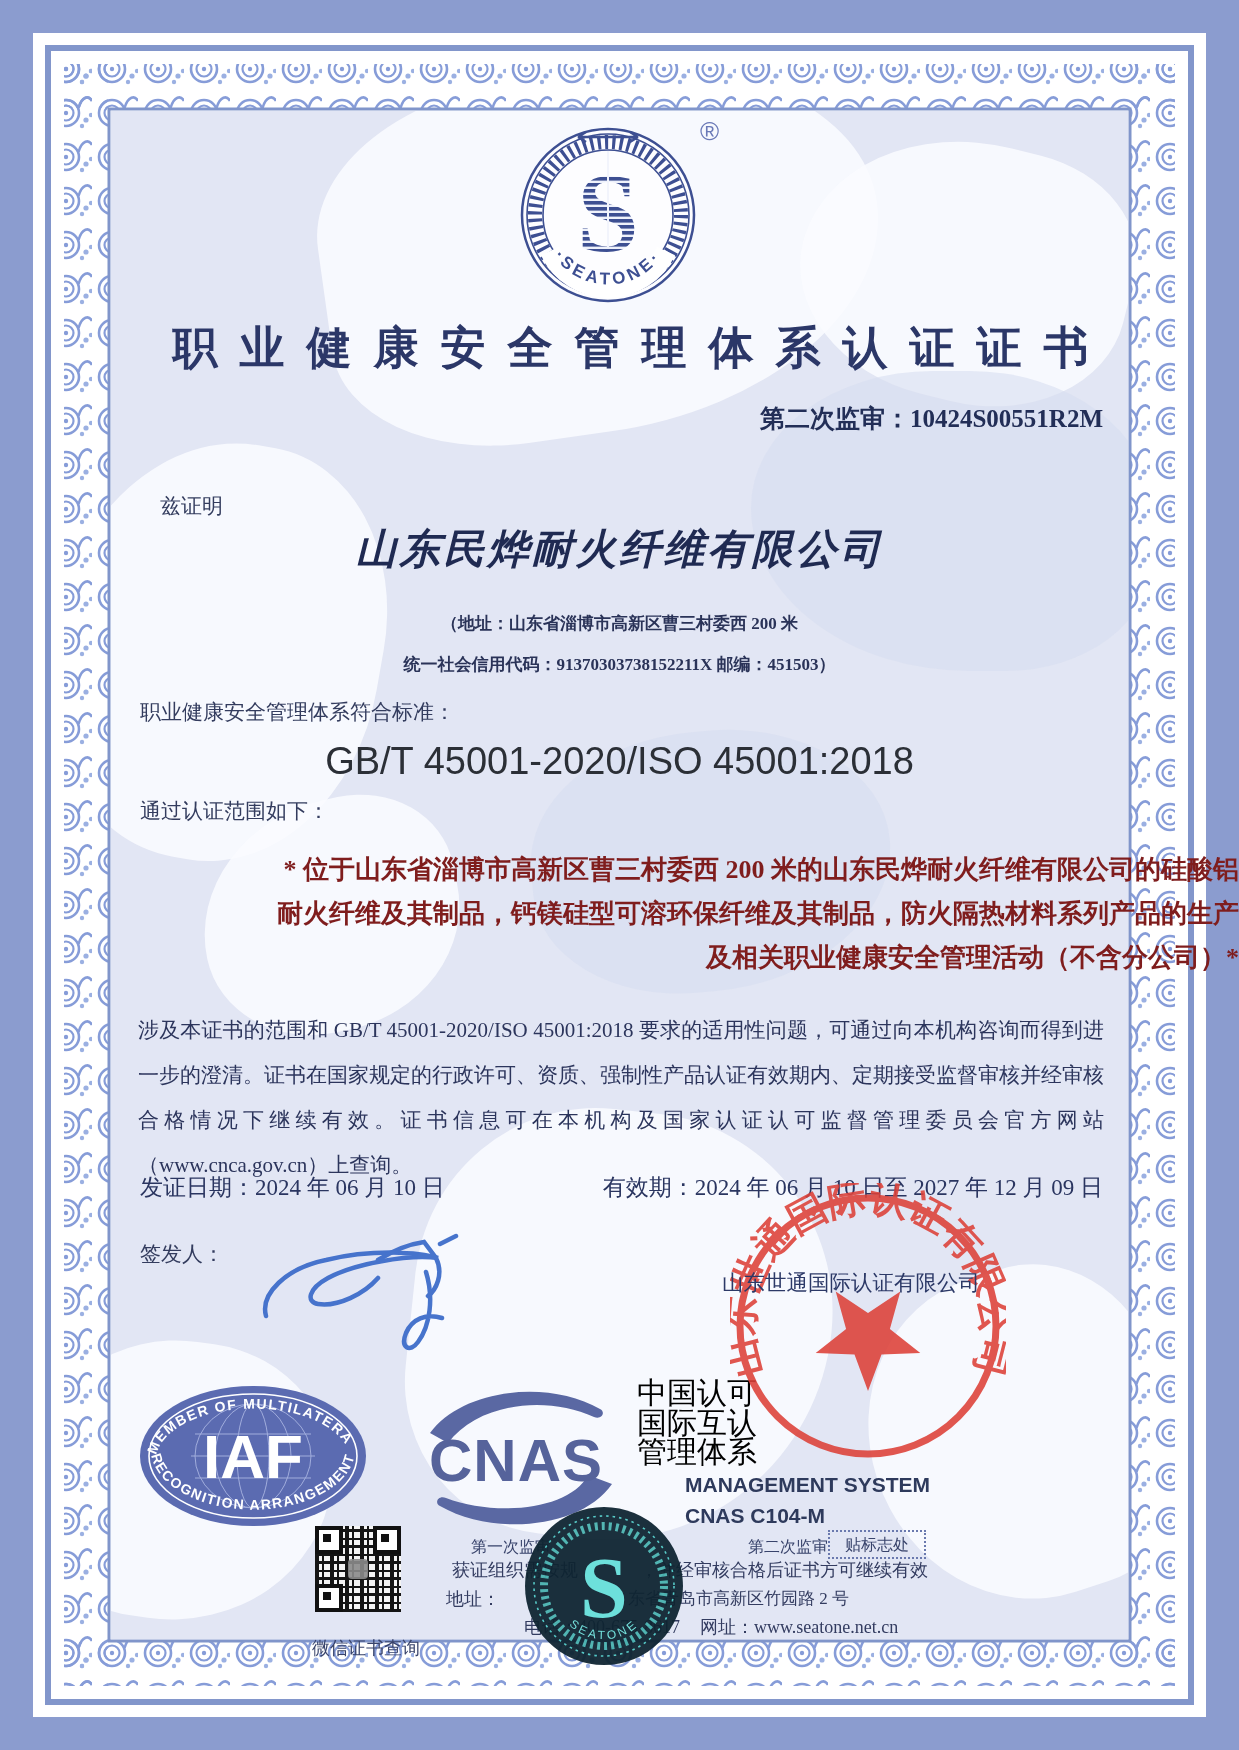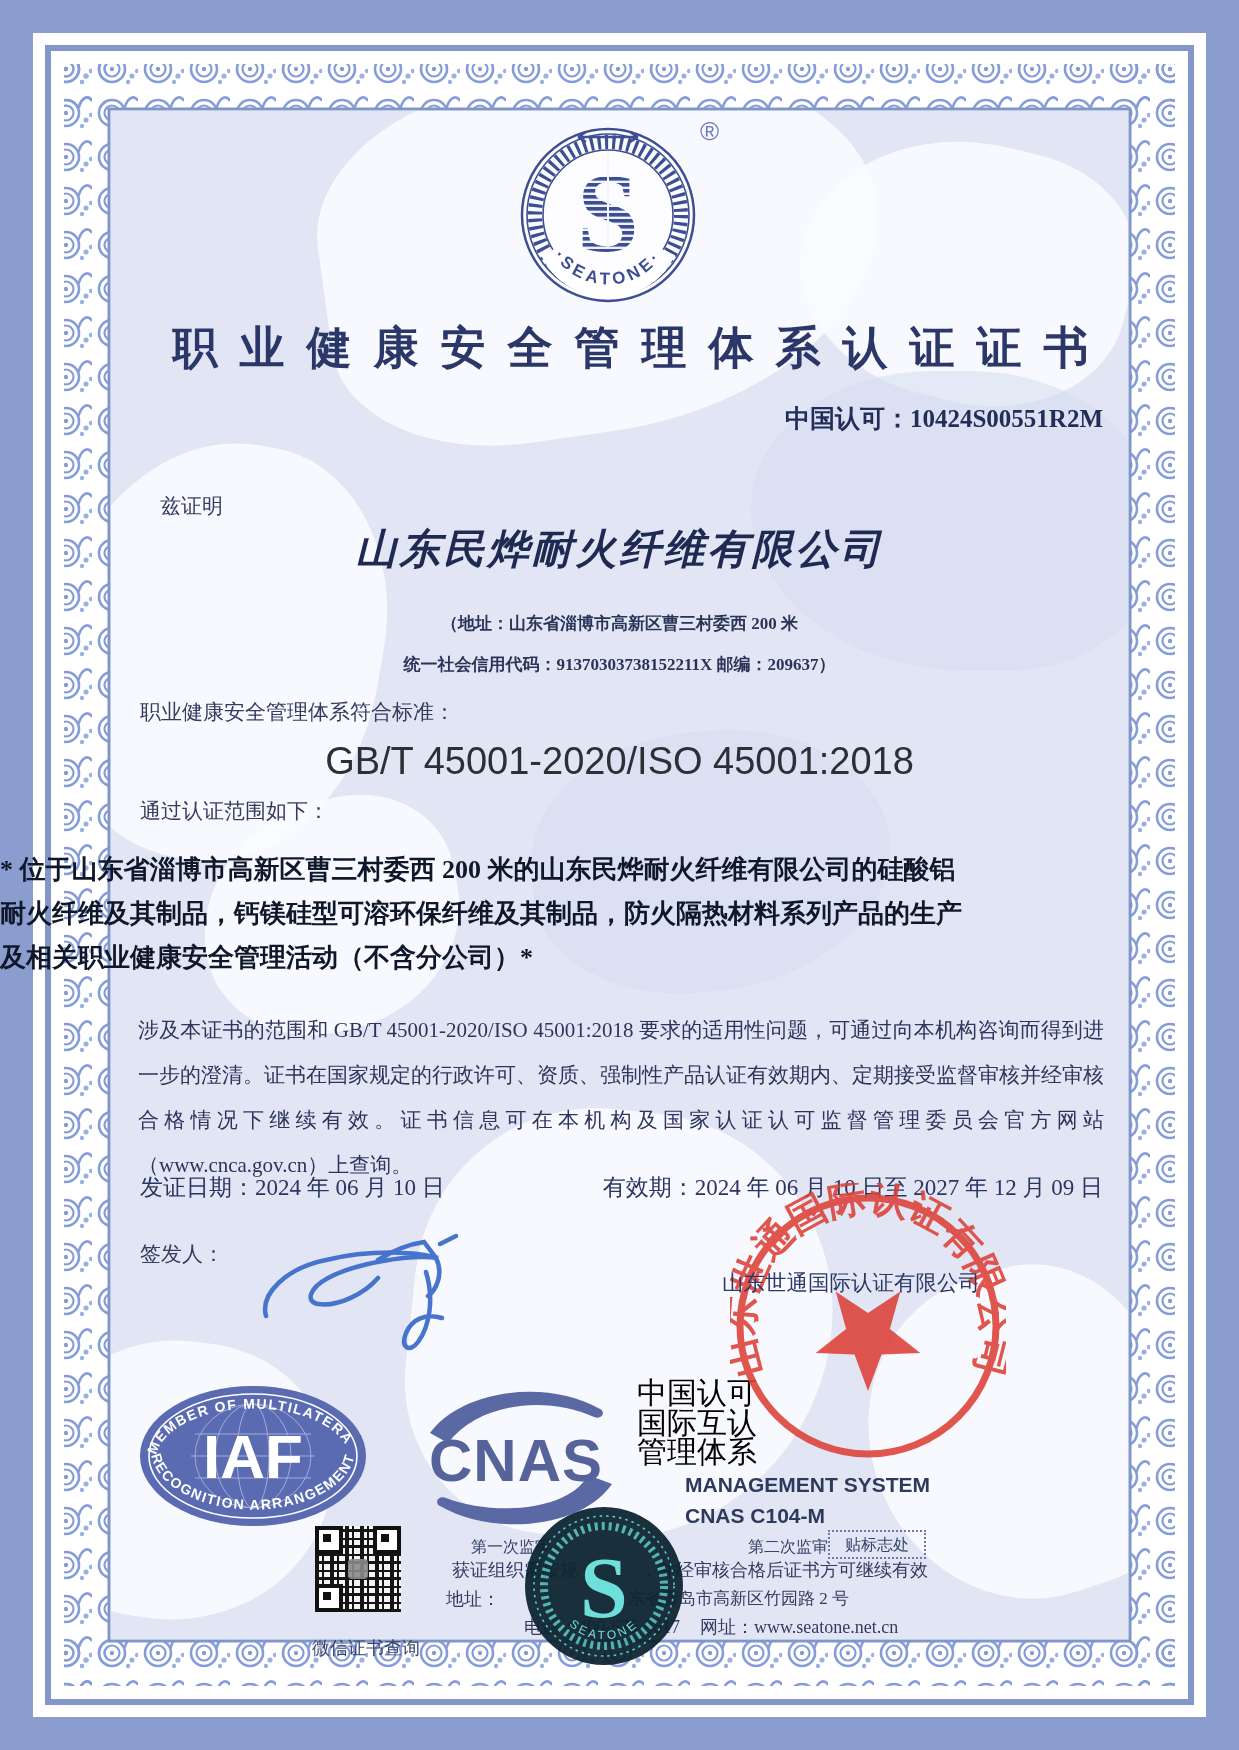--- a/index.html
+++ b/index.html
@@ -11,21 +11,21 @@
   .blob.dim{background:#d7ddf0;opacity:.6;}
   .border-svg{position:absolute;left:0;top:0;z-index:3;pointer-events:none;}
   .el{position:absolute;z-index:5;}
   .title{width:100%;text-align:center;font-size:45px;font-weight:bold;letter-spacing:22px;padding-left:22px;
          color:#2b3768;}
   .certno{font-size:25px;font-weight:bold;color:#222e57;}
   .small-label{font-size:21px;color:#333c5e;}
   .company{width:100%;text-align:center;font-size:41px;font-weight:bold;letter-spacing:3px;color:#1f2a52;font-style:italic;}
   .addr{width:100%;text-align:center;font-size:17px;font-weight:bold;color:#2a3358;}
   .standard{width:100%;text-align:center;font-size:38px;color:#2b2f36;font-family:"Liberation Sans","DejaVu Sans",sans-serif;}
-  .scope{width:100%;text-align:left;font-size:26px;font-weight:bold;line-height:44px;color:#0f172a;}
+  .scope{width:100%;text-align:right;font-size:26px;font-weight:bold;line-height:44px;color:#7f1d1d;}
   .note{font-size:21px;line-height:45px;color:#2c355c;text-align:justify;}
   .daterow{font-size:23px;color:#2a3560;}
   .issuer-line{font-size:21.5px;color:#2c3967;z-index:8;}
   .cnas-block div{color:#000000;font-size:30px;line-height:29.5px;}
   .cnas-block .en{font-family:"Liberation Sans","DejaVu Sans",sans-serif;font-weight:bold;color:#2e3a5c;font-size:21px;line-height:27px;margin-top:4px;margin-left:48px;}
   .foot{font-size:18px;color:#333c60;}
   .foot-sm{font-size:16px;color:#38436b;}
   .sticker-box{border:2px dotted #6a79ae;color:#38436b;font-size:16px;text-align:center;line-height:25px;}
   .qr{position:absolute;background:
       repeating-linear-gradient(90deg,#151515 0 4px,transparent 4px 7px,#151515 7px 9px,transparent 9px 15px),
@@ -93,29 +93,29 @@
     <rect x="91" y="28" width="2" height="96" fill="#f2f4fc"></rect>
     <text font-size="17" font-weight="bold" fill="#3d4f92" letter-spacing="4" font-family="Liberation Sans, DejaVu Sans, sans-serif">
       <textPath href="#seat-arc" startOffset="50%" text-anchor="middle">·SEATONE·</textPath>
     </text>
   </svg>
   <div class="el reg" style="left:700px;top:116px;">®</div>
 
   <div class="el title" style="left:0;top:318px;">职业健康安全管理体系认证证书</div>
 
   <div class="el certno" style="right:136px;top:402px;">
-    <span>中国认可：</span><span>10424S00551R2M</span>
+    <span>第二次监审：</span><span>10424S00551R2M</span>
   </div>
 
   <div class="el small-label" style="left:140px;top:492px;margin-left:20px;">兹证明</div>
 
   <div class="el company" style="left:0;top:522px;">山东民烨耐火纤维有限公司</div>
 
   <div class="el addr" style="left:0;top:612px;">（地址：山东省淄博市高新区曹三村委西 200 米</div>
-  <div class="el addr" style="left:0;top:653px;">统一社会信用代码：91370303738152211X 邮编：209637）</div>
+  <div class="el addr" style="left:0;top:653px;">统一社会信用代码：91370303738152211X 邮编：451503）</div>
 
   <div class="el small-label" style="left:140px;top:698px;">职业健康安全管理体系符合标准：</div>
 
   <div class="el standard" style="left:0;top:740px;">GB/T 45001-2020/ISO 45001:2018</div>
 
   <div class="el small-label" style="left:140px;top:797px;">通过认证范围如下：</div>
 
   <div class="el scope" style="left:0;top:848px;">
     <div>* 位于山东省淄博市高新区曹三村委西 200 米的山东民烨耐火纤维有限公司的硅酸铝</div>
     <div>耐火纤维及其制品，钙镁硅型可溶环保纤维及其制品，防火隔热材料系列产品的生产</div>

